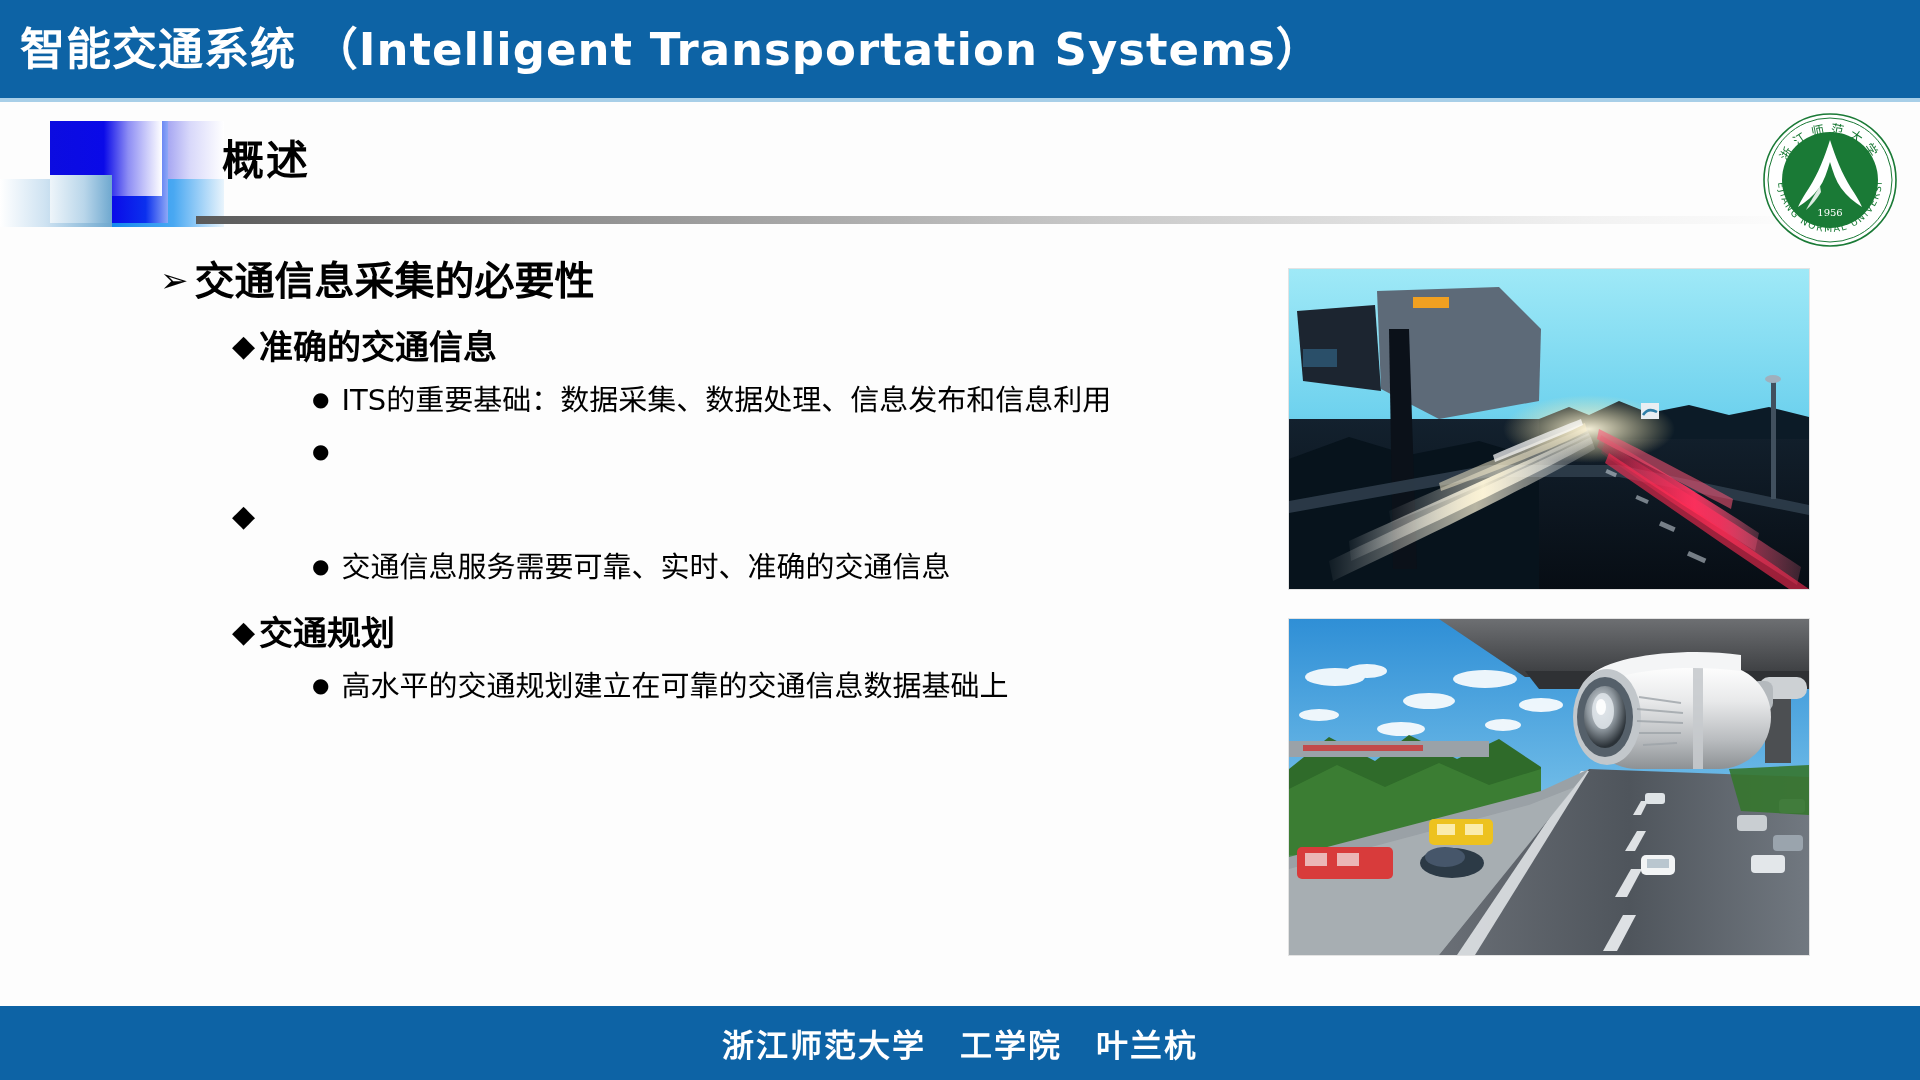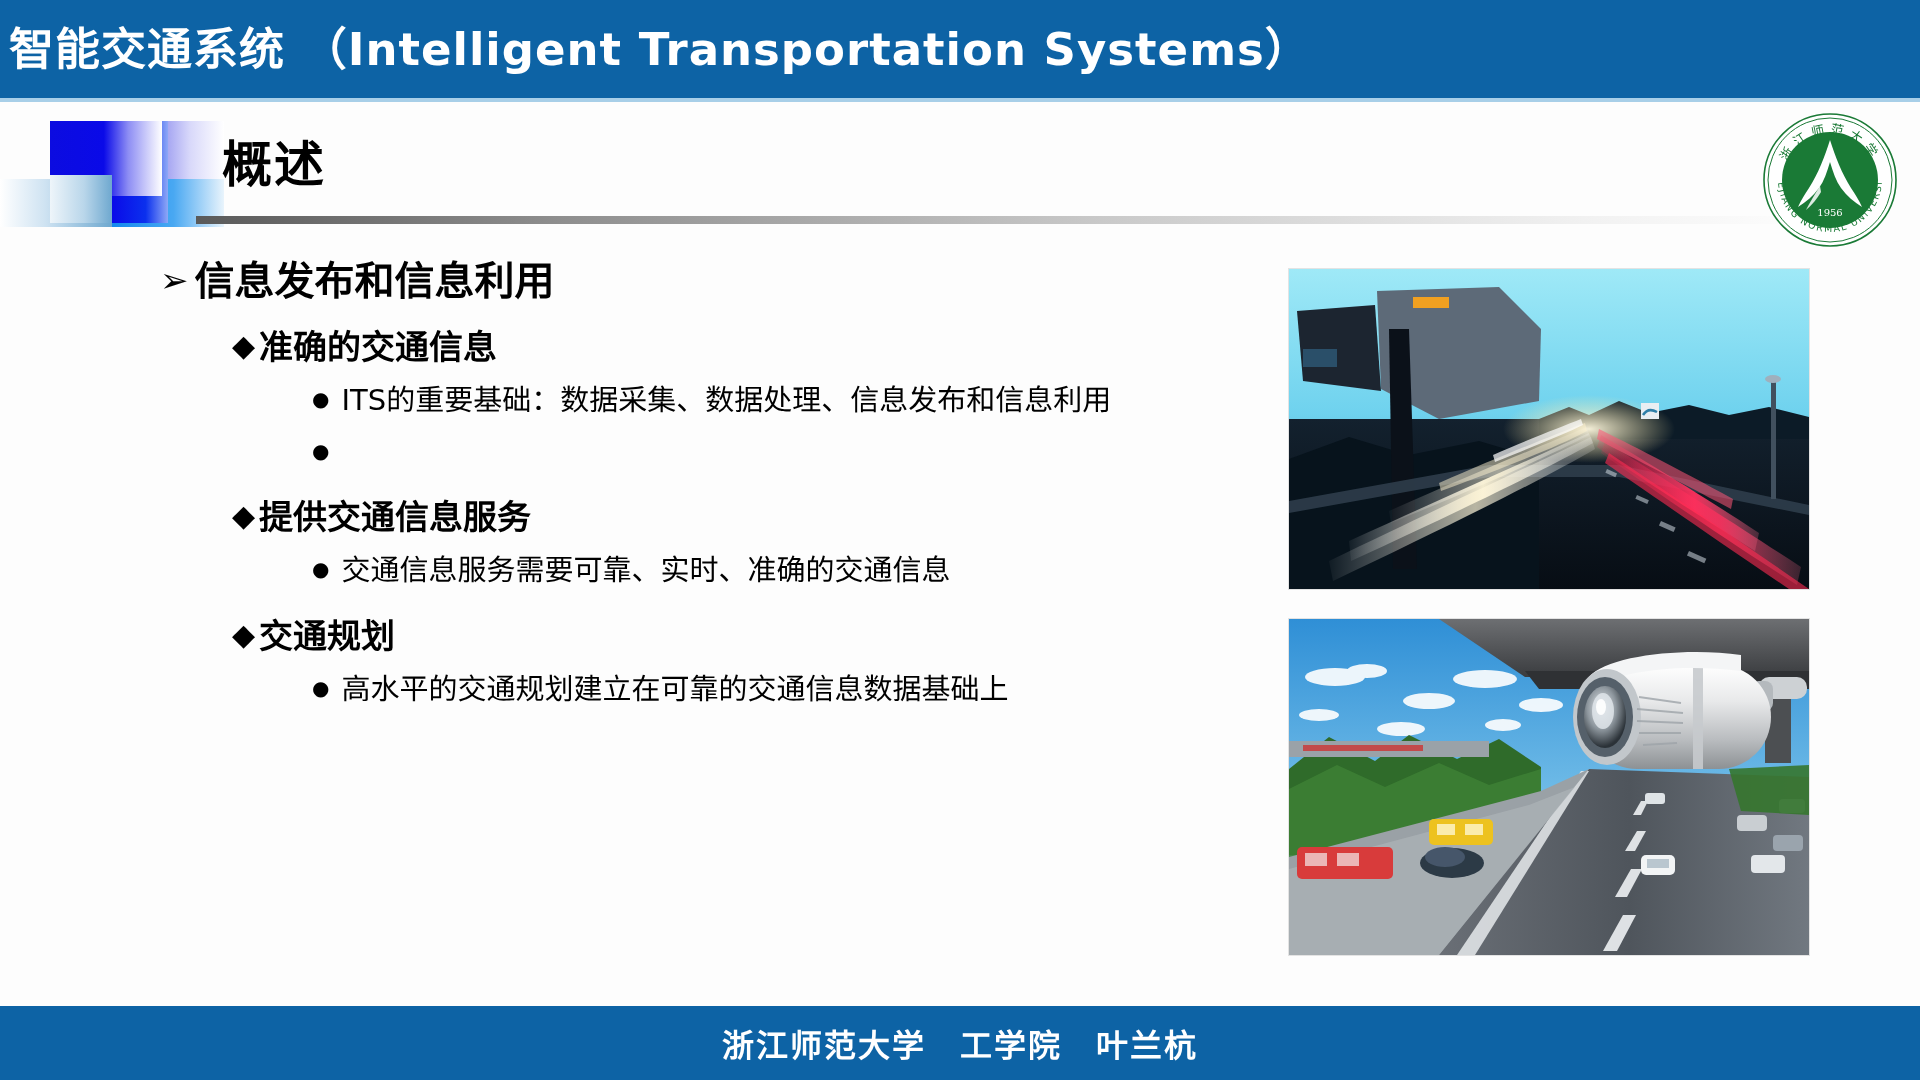--- a/index.html
+++ b/index.html
@@ -32,21 +32,21 @@
     position: absolute;
     left: 0; bottom: -4px;
     width: 1920px; height: 4px;
     background: #a8cfe8;
   }
   .header-title {
     color: #ffffff;
     font-size: 45px;
     font-weight: bold;
     letter-spacing: 1px;
-    margin-left: 9px;
+    margin-left: 20px;
     white-space: nowrap;
     line-height: 1;
   }
 
   
   .deco {
     position: absolute;
     pointer-events: none;
   }
   .deco-a {
@@ -77,21 +77,21 @@
   .deco-f {
     left: 162px; top: 121px;
     width: 62px; height: 58px;
     background: linear-gradient(to right, #9a9af0 0%, #d8d8fa 45%, #ffffff 100%);
   }
 
   
   .slide-title {
     position: absolute;
     left: 222px; top: 140px;
-    font-size: 50px;
+    font-size: 42px;
     font-weight: bold;
     color: #000000;
     line-height: 1;
     letter-spacing: 2px;
   }
   .title-rule {
     position: absolute;
     left: 196px; top: 216px;
     width: 1646px; height: 8px;
     background: linear-gradient(to right, #5a5a5a 0%, #8e8e8e 22%, #c9c9c9 55%, #f2f2f2 85%, #ffffff 100%);
@@ -224,40 +224,39 @@
     <text font-size="13" font-family="'DejaVu Sans', sans-serif" fill="#1a7a36" letter-spacing="5">
       <textPath href="#arcTop" startOffset="50%" text-anchor="middle">浙江师范大学</textPath>
     </text>
   </svg>
 </div>
 
 <div class="content">
 
   <div class="lvl1">
     <span class="bullet">➢</span>
-    <span>信息发布和信息利用</span>
+    <span>交通信息采集的必要性</span>
   </div>
 
   <div class="lvl2">
     <span class="bullet">◆</span>
     <span>准确的交通信息</span>
   </div>
   <div class="lvl3">
     <span class="bullet">●</span>
     <span>ITS的重要基础：数据采集、数据处理、信息发布和信息利用</span>
   </div>
   <div class="lvl3">
     <span class="bullet">●</span>
   </div>
 
   <div class="group-gap"></div>
 
   <div class="lvl2">
     <span class="bullet">◆</span>
-    <span>提供交通信息服务</span>
   </div>
   <div class="lvl3">
     <span class="bullet">●</span>
     <span>交通信息服务需要可靠、实时、准确的交通信息</span>
   </div>
 
   <div class="group-gap"></div>
 
   <div class="lvl2">
     <span class="bullet">◆</span>

